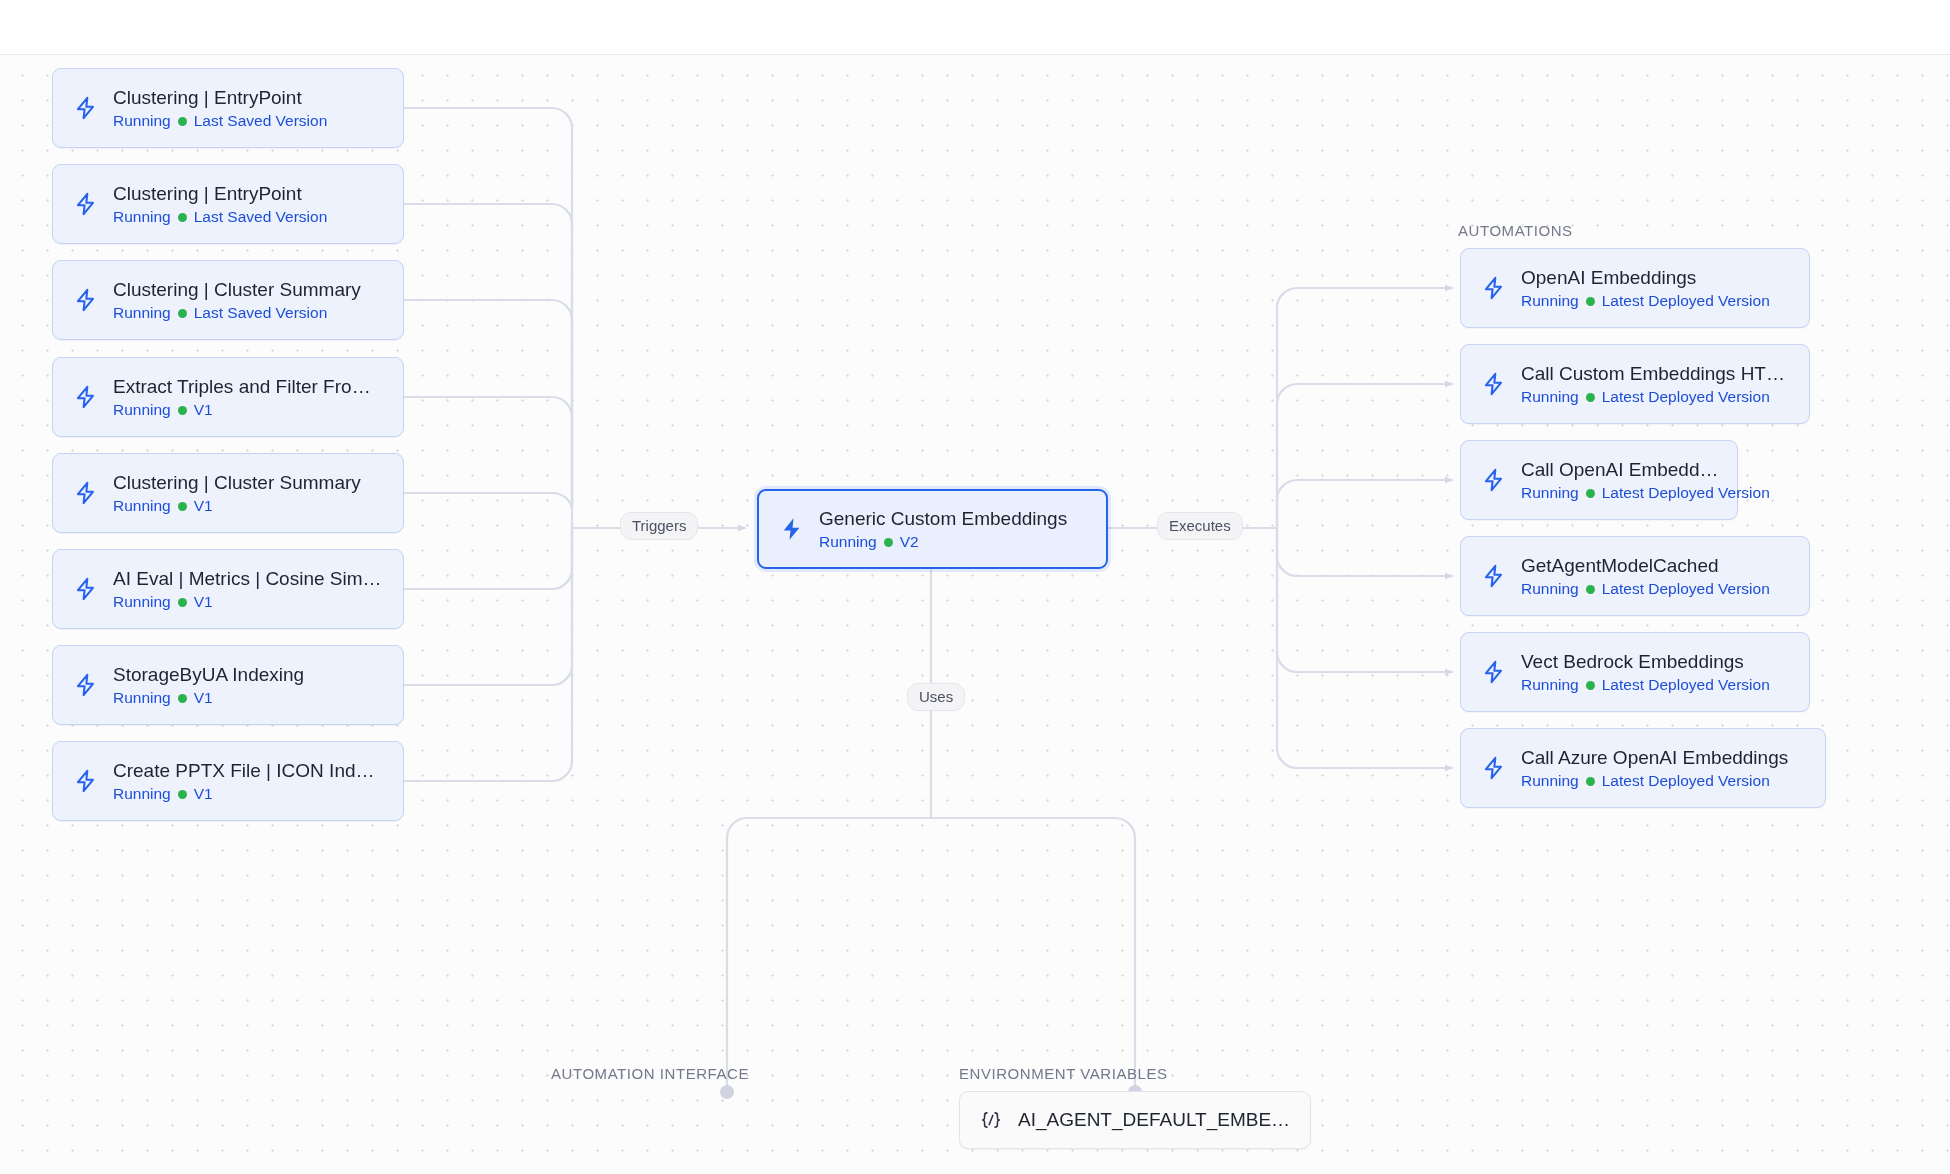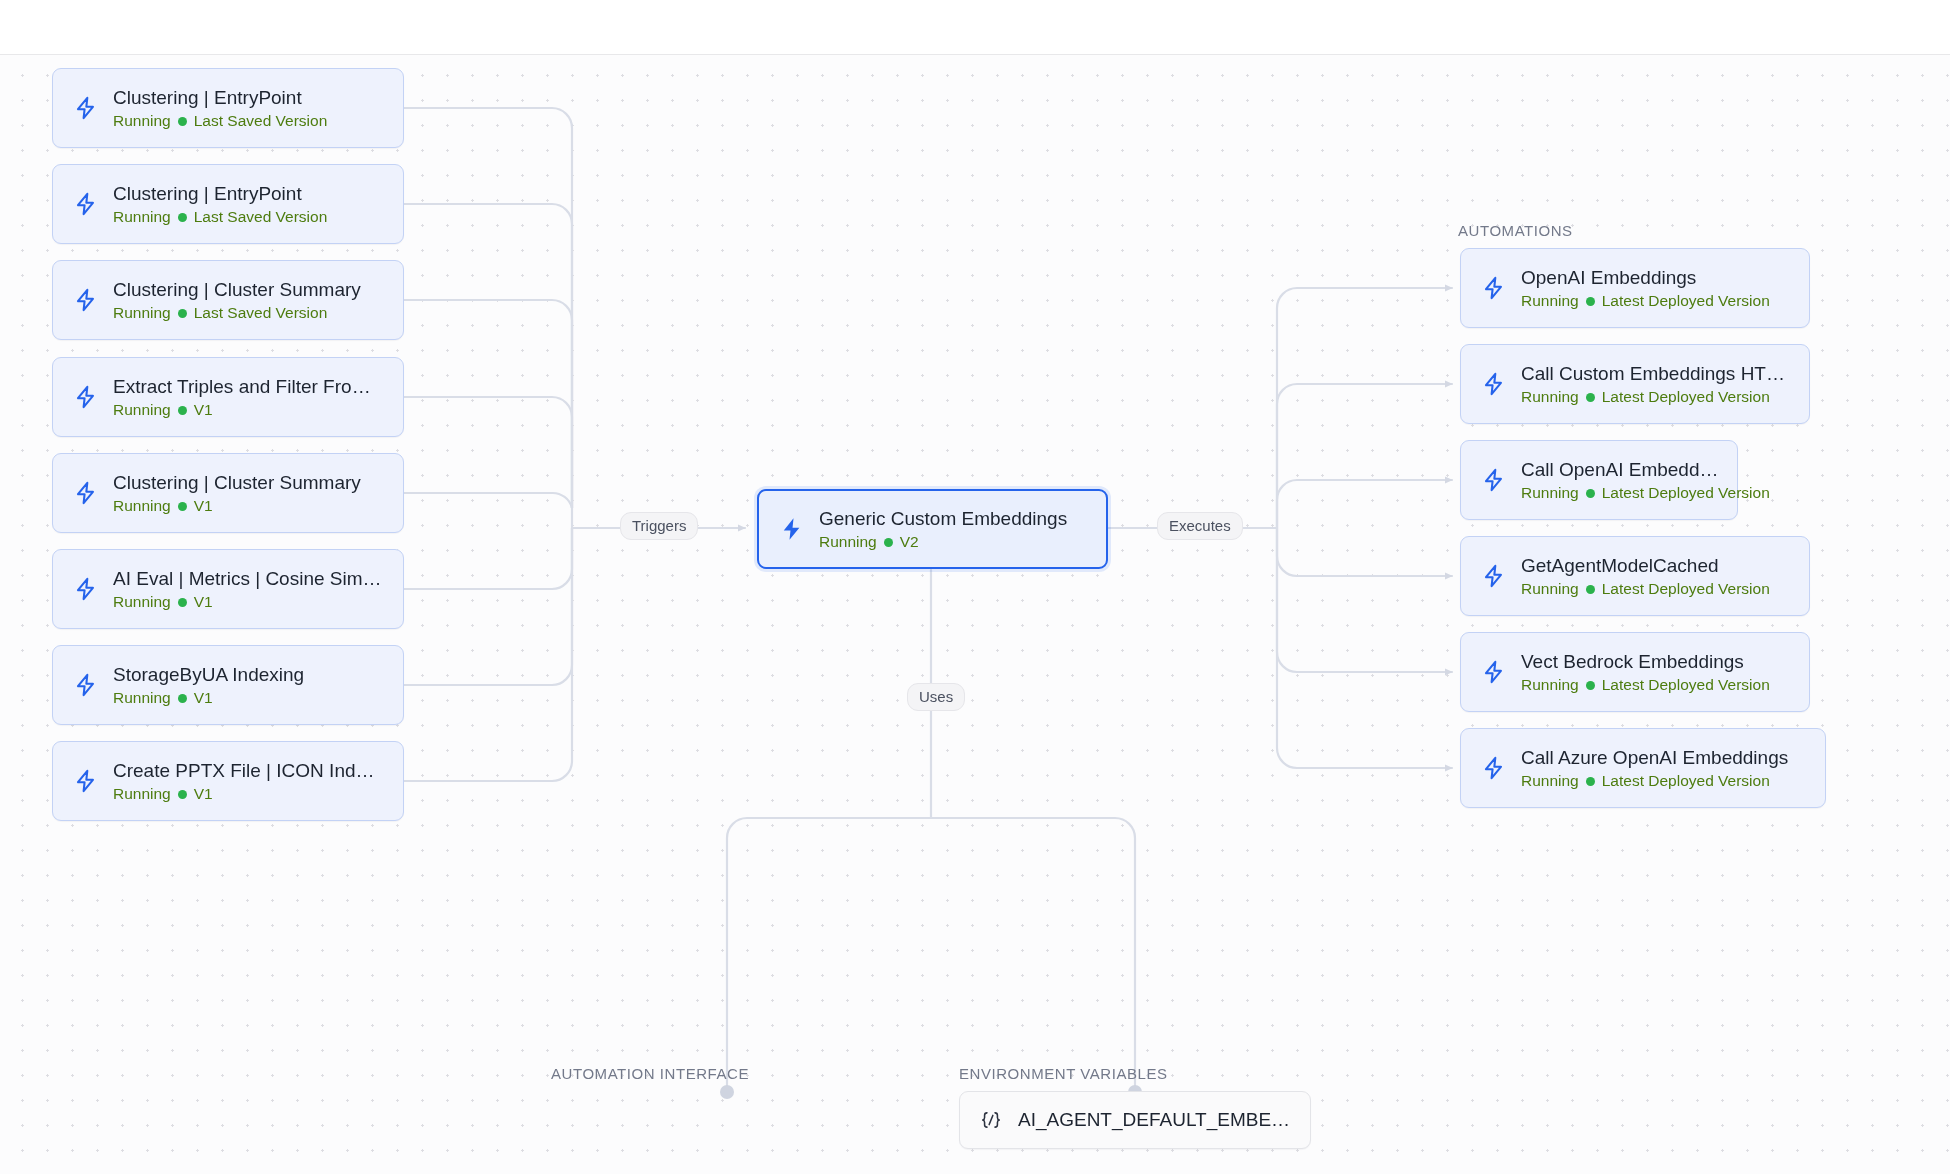--- a/index.html
+++ b/index.html
@@ -43,21 +43,21 @@
     padding: 0 18px;
     box-shadow: 0 1px 1px rgba(20,30,60,.04);
   }
   .node .bolt { flex: 0 0 auto; width: 30px; height: 30px; margin-right: 12px; display:flex; align-items:center; justify-content:center; }
   .node .txt { min-width: 0; }
   .node .title {
     font-size: 19px; color: #1d2430; line-height: 1.25;
     white-space: nowrap; overflow: hidden; text-overflow: ellipsis;
   }
   .node .meta {
-    margin-top: 3px; font-size: 15.5px; color: #4d7c0f;
+    margin-top: 3px; font-size: 15.5px; color: #1d4ed8;
     display: flex; align-items: center; white-space: nowrap;
   }
   .node .meta .dot {
     width: 9px; height: 9px; border-radius: 50%;
     background: #2bb24c; margin: 0 7px; flex: 0 0 auto;
   }
 
   
   .node.focus {
     background: #e9effd;

